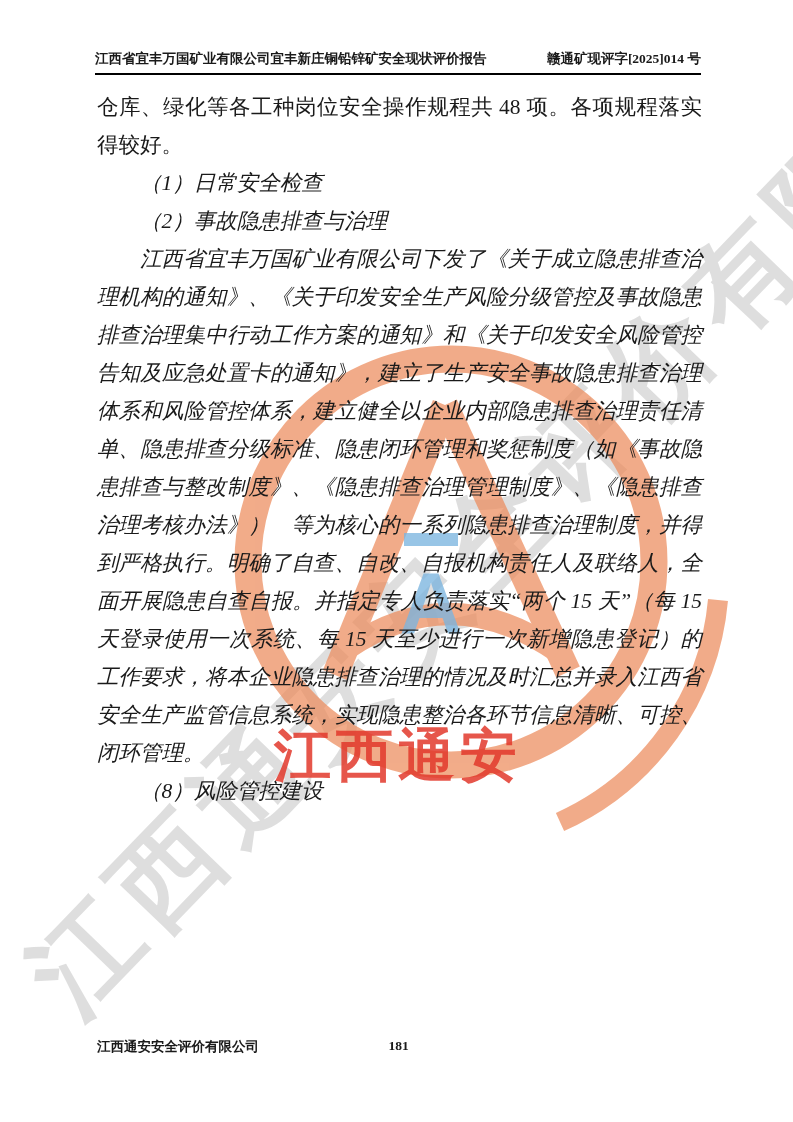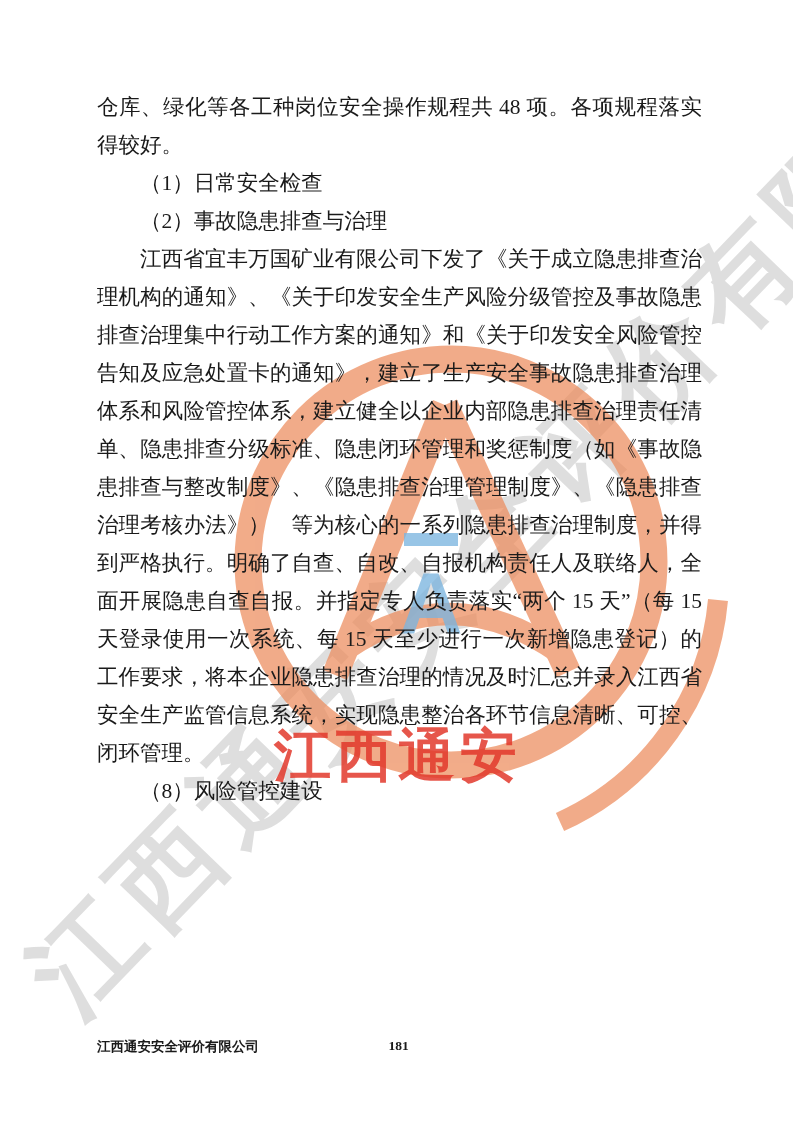--- a/index.html
+++ b/index.html
@@ -42,21 +42,21 @@
     border-bottom:2px solid #000;
     padding-bottom:5px;
     font-size:13.5px;font-weight:bold;
   }
   .body{
     position:absolute;left:97px;top:88px;width:605px;
     font-size:21.5px;line-height:38px;
     text-align:justify;
   }
   .body p{margin:0;}
-  .body p.para{text-indent:43px;}
+  .body p.para{text-indent:43px;font-style:italic;}
   .body p.continuation{text-indent:0;}
   .body p.heading{
     text-indent:0;font-weight:bold;
     font-family:"Liberation Sans","DejaVu Sans",sans-serif;
     font-size:22px;
   }
   .footer{
     position:absolute;left:97px;right:93px;top:1038px;
     font-size:13.5px;
   }
@@ -84,20 +84,24 @@
     <g opacity="0.78">
       <rect x="404" y="533" width="54" height="13" fill="#7CB5DF"></rect>
       <text x="431" y="633" text-anchor="middle" font-family="Liberation Sans, DejaVu Sans, sans-serif" font-size="88" font-weight="bold" fill="#7CB5DF">A</text>
     </g>
   </svg>
 
   <div class="wm-red" style="color: rgb(226, 57, 44);">江西通安</div>
 
   <div class="content">
 
+    <div class="header">
+      <span>江西省宜丰万国矿业有限公司宜丰新庄铜铅锌矿安全现状评价报告</span>
+      <span>赣通矿现评字[2025]014 号</span>
+    </div>
 
     <div class="body">
         <p class="continuation">仓库、绿化等各工种岗位安全操作规程共 48 项。各项规程落实得较好。</p>
         <p class="para">（1）日常安全检查</p>
         <p class="para">（2）事故隐患排查与治理</p>
         <p class="para">江西省宜丰万国矿业有限公司下发了《关于成立隐患排查治理机构的通知》、《关于印发安全生产风险分级管控及事故隐患排查治理集中行动工作方案的通知》和《关于印发安全风险管控告知及应急处置卡的通知》，建立了生产安全事故隐患排查治理体系和风险管控体系，建立健全以企业内部隐患排查治理责任清单、隐患排查分级标准、隐患闭环管理和奖惩制度（如《事故隐患排查与整改制度》、《隐患排查治理管理制度》、《隐患排查治理考核办法》）　等为核心的一系列隐患排查治理制度，并得到严格执行。明确了自查、自改、自报机构责任人及联络人，全面开展隐患自查自报。并指定专人负责落实“两个 15 天”（每 15 天登录使用一次系统、每 15 天至少进行一次新增隐患登记）的工作要求，将本企业隐患排查治理的情况及时汇总并录入江西省安全生产监管信息系统，实现隐患整治各环节信息清晰、可控、闭环管理。</p>
         <p class="para">（8）风险管控建设</p>
       </div>
 
     <div class="footer">

